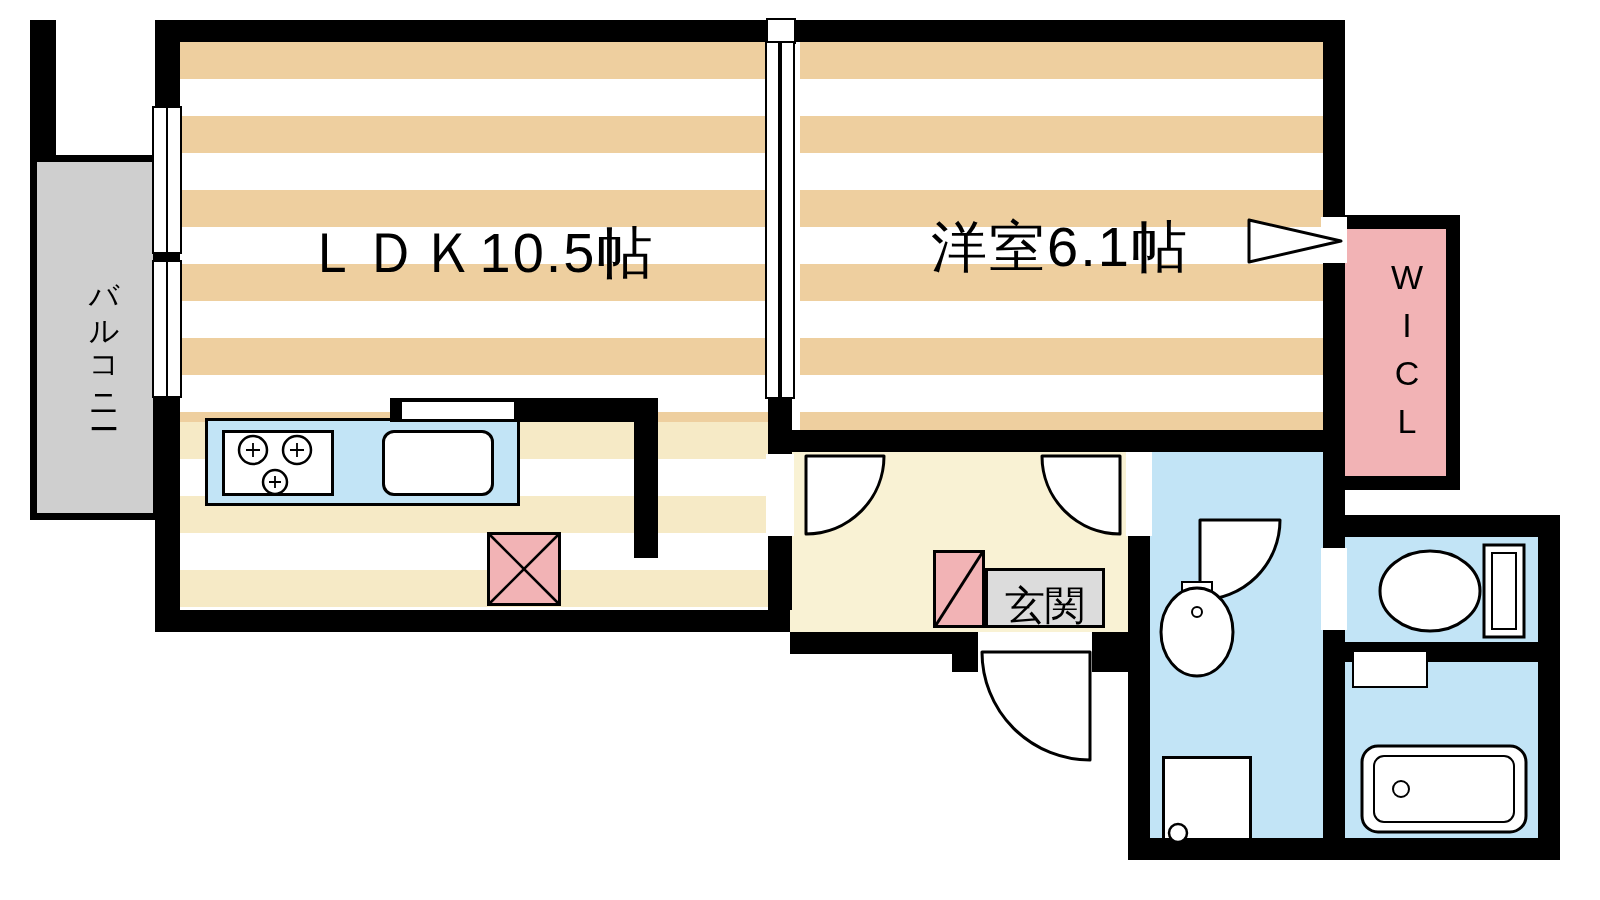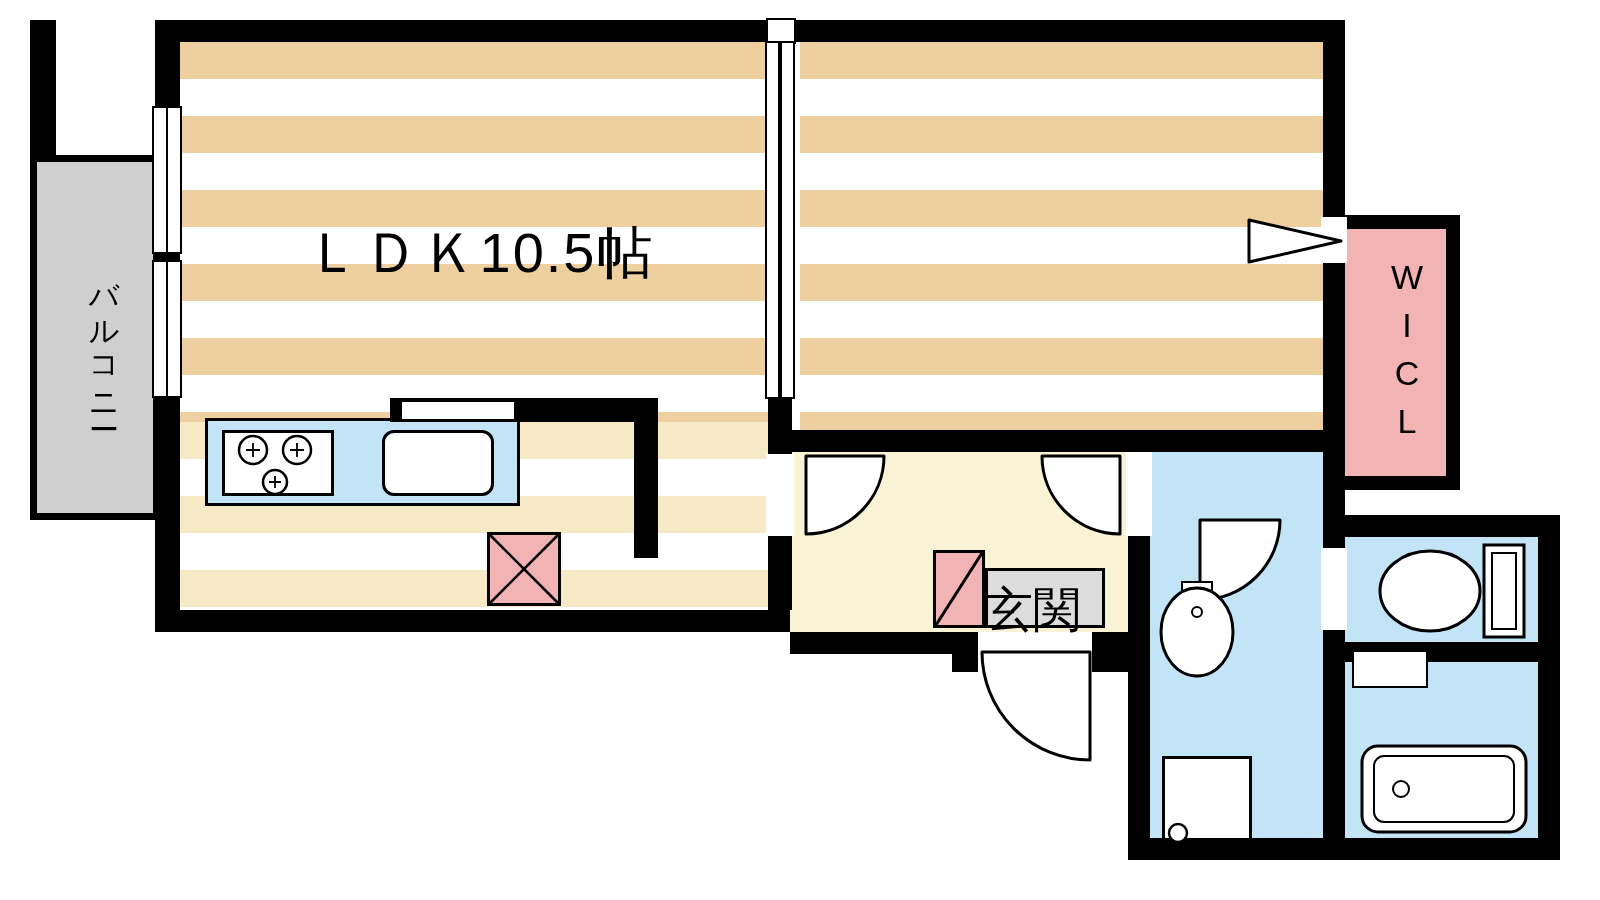--- a/index.html
+++ b/index.html
@@ -130,17 +130,18 @@
     <g fill="#fff" stroke="#000" stroke-width="3">
       <rect x="1362" y="746" width="164" height="86" rx="16"></rect>
       <rect x="1374" y="756" width="140" height="66" rx="10" fill="none" stroke-width="2"></rect>
       <circle cx="1401" cy="789" r="8" stroke-width="2"></circle>
     </g>
 
     <polygon points="1249,220 1249,262 1341,241" fill="#fff" stroke="#000" stroke-width="3" stroke-linejoin="round"></polygon>
   </svg>
 
   <div class="label room-label" style="left:240px;top:216px;width:480px;">ＬＤＫ10.5帖</div>
+  <div class="label room-label" style="left:855px;top:210px;width:410px;">洋室6.1帖</div>
   <div class="label v-label" style="left:60px;top:190px;width:64px;height:300px;font-size:30px;letter-spacing:4px;">バルコニー</div>
   <div class="label v-label" style="left:1368px;top:248px;width:58px;height:212px;font-size:34px;letter-spacing:10px;">WICL</div>
-  <div class="label" style="left:985px;top:578px;width:120px;font-size:48px;">玄関</div>
+  <div class="label" style="left:985px;top:578px;width:120px;text-align:center;font-size:40px;">玄関</div>
 
 </div>
 
 </body></html>

